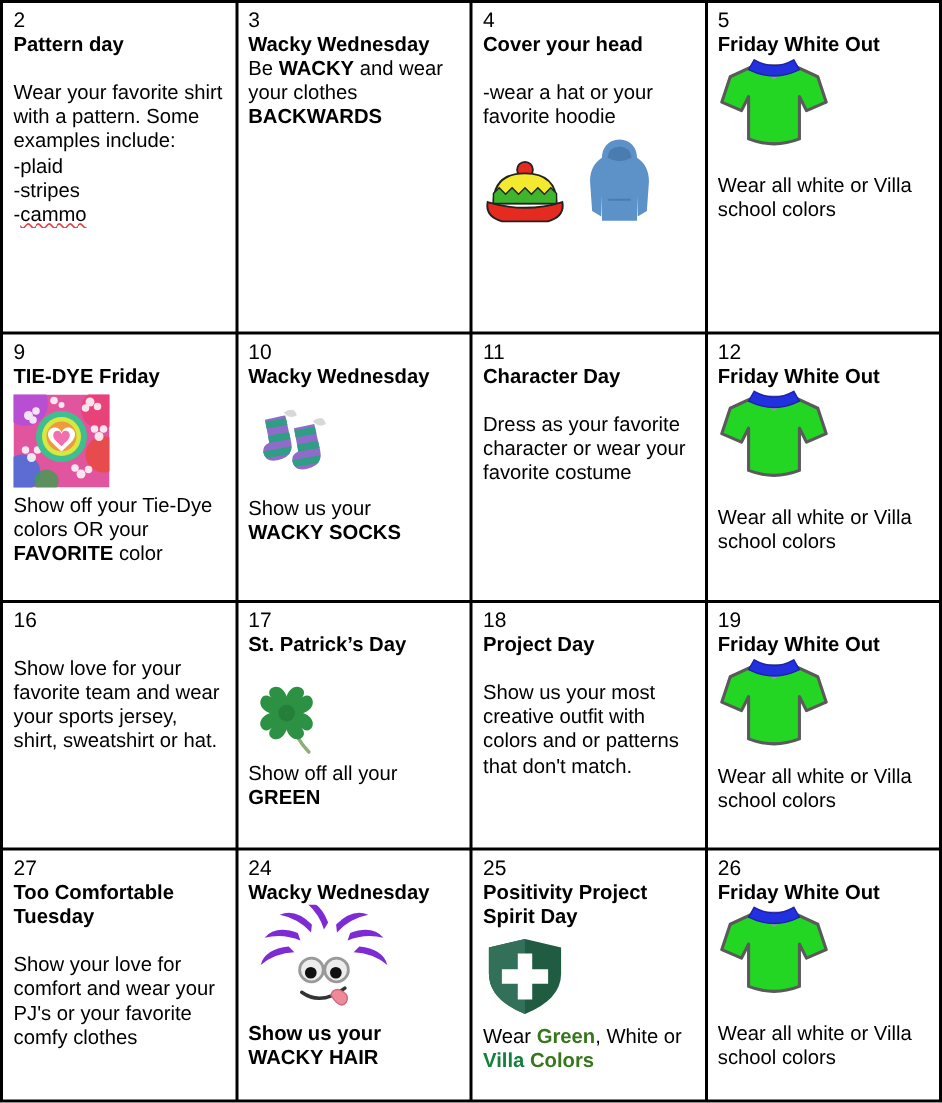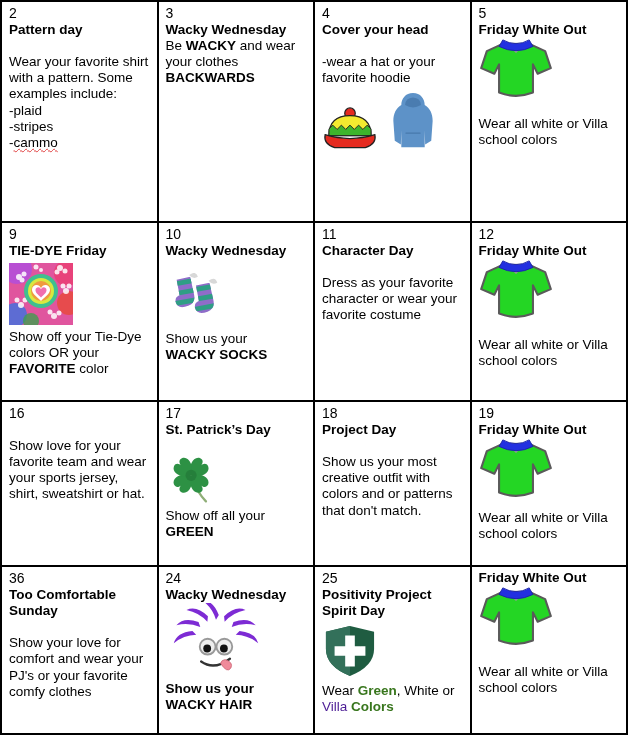--- a/index.html
+++ b/index.html
@@ -7,21 +7,21 @@
   .grid{width:628px;height:735px;box-sizing:border-box;background:#000;padding:2px;
         display:grid;grid-template-columns:repeat(4,1fr);grid-template-rows:219px 177px 163px 1fr;gap:2px;}
   .cell{background:#fff;padding:3px 7px;font-family:"Liberation Sans",sans-serif;
         font-size:13.5px;line-height:1.2;color:#000;overflow:hidden;}
   .num{font-size:14px;}
   .title{font-weight:700;}
   .b{font-weight:700;}
   .mt4{margin-top:4px;} .mt6{margin-top:6px;} .mt8{margin-top:8px;}
   .mt14{margin-top:14px;} .mt16{margin-top:16px;} .mt30{}
   .green{color:#38761d;font-weight:700;}
-  .navy{color:#4c1d95;font-weight:400;}
+  .navy{color:#15803d;font-weight:700;}
   .wavy{text-decoration:underline;text-decoration-style:wavy;text-decoration-color:#e04040;text-decoration-thickness:1px;}
   .iconrow{display:flex;align-items:flex-end;gap:10px;margin-top:6px;}
   svg.ic{display:block;}
 </style>
 </head>
 <body>
 
 <svg width="0" height="0" style="position:absolute" aria-hidden="true">
   <defs>
     <symbol id="ic-shirt" viewBox="0 0 78 68">
@@ -243,22 +243,22 @@
     <div class="cell">
       <div class="num">19</div>
       <div class="title">Friday White Out</div>
       <svg class="ic" width="74" height="64">
           <use href="#ic-shirt"></use>
         </svg>
       <div class="mt8">Wear all white or Villa school colors</div>
     </div>
 
     <div class="cell">
-      <div class="num">36</div>
-      <div class="title">Too Comfortable Sunday</div>
+      <div class="num">27</div>
+      <div class="title">Too Comfortable Tuesday</div>
       <div class="mt16">Show your love for comfort and wear your PJ's or your favorite comfy clothes</div>
     </div>
 
     <div class="cell">
       <div class="num">24</div>
       <div class="title">Wacky Wednesday</div>
       <svg class="ic" width="100" height="78">
           <use href="#ic-wacky"></use>
         </svg>
       <div class="b">Show us your</div>
@@ -268,20 +268,21 @@
     <div class="cell">
       <div class="num">25</div>
       <div class="title">Positivity Project Spirit Day</div>
       <svg class="ic mt6" width="56" height="52">
           <use href="#ic-shield"></use>
         </svg>
       <div class="mt6"><span>Wear </span><span class="green">Green</span><span>, White or </span><span class="navy">Villa</span><span> </span><span class="green">Colors</span></div>
     </div>
 
     <div class="cell">
+      <div class="num">26</div>
       <div class="title">Friday White Out</div>
       <svg class="ic" width="74" height="64">
           <use href="#ic-shirt"></use>
         </svg>
       <div class="mt14">Wear all white or Villa school colors</div>
     </div>
 
   </div>
 </div>
 

